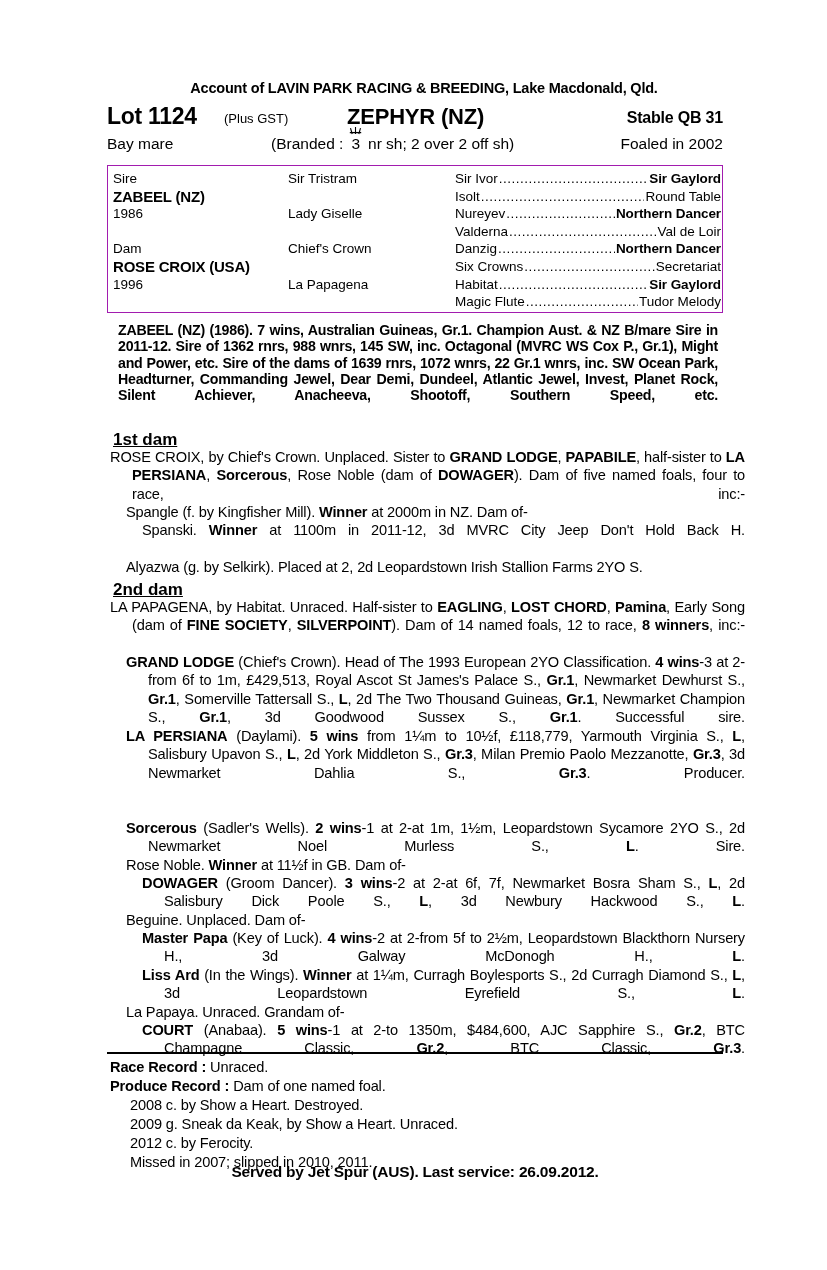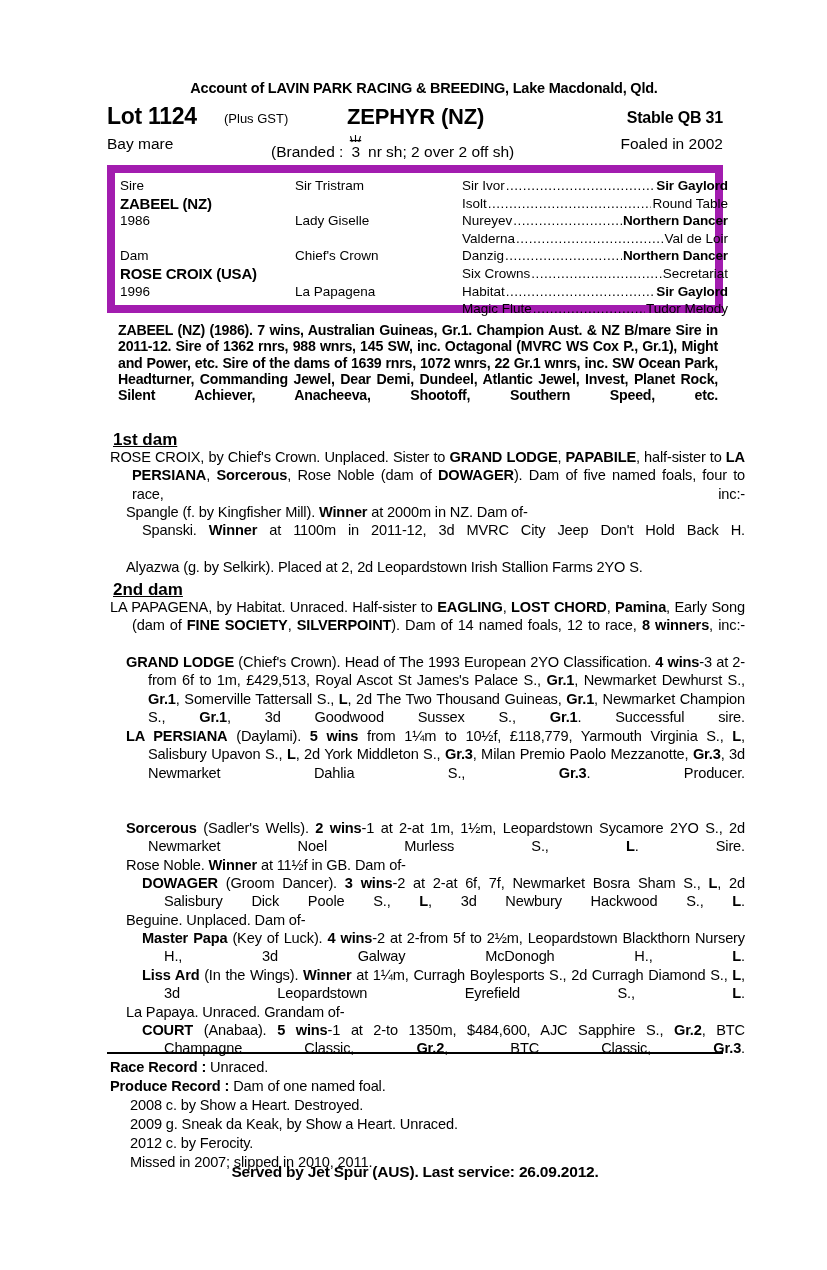--- a/index.html
+++ b/index.html
@@ -60,21 +60,21 @@
   .sex-row {
     position: absolute;
     left: 107px; top: 135px; width: 616px;
     height: 22px;
     font-size: 15.5px;
   }
   .sex {
     position: absolute; left: 0; top: 0;
   }
   .branded {
-    position: absolute; left: 164px; top: 8px;
+    position: absolute; left: 164px; top: 0;
     white-space: nowrap;
   }
   .brandmark {
     display: inline-block;
     position: relative;
     width: 16px;
     text-align: center;
     font-size: 15.5px;
   }
   .brandmark .crown {
@@ -85,21 +85,21 @@
   }
   .foaled {
     position: absolute; right: 0; top: 0;
   }
 
   
   .ped-box {
     position: absolute;
     left: 107px; top: 165px;
     width: 616px; height: 148px;
-    border: 8px solid #a21caf;
+    border: 1px solid #a21caf;
     box-sizing: border-box;
   }
   .ped-col {
     position: absolute;
     top: 4px;
     font-size: 13.5px;
     line-height: 17.6px;
   }
   .ped-col-1 { left: 5px;  width: 175px; }
   .ped-col-2 { left: 180px; width: 165px; }

